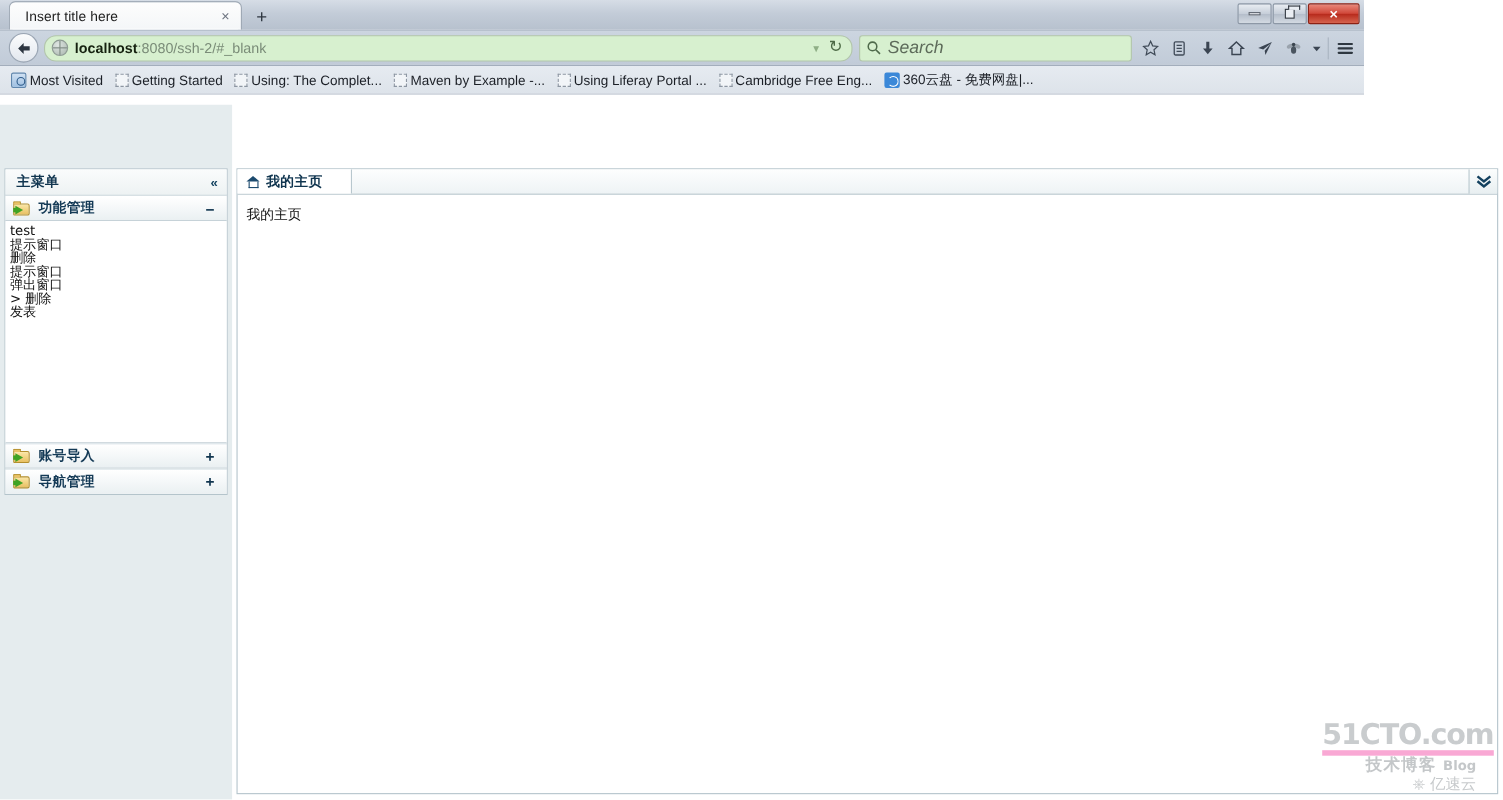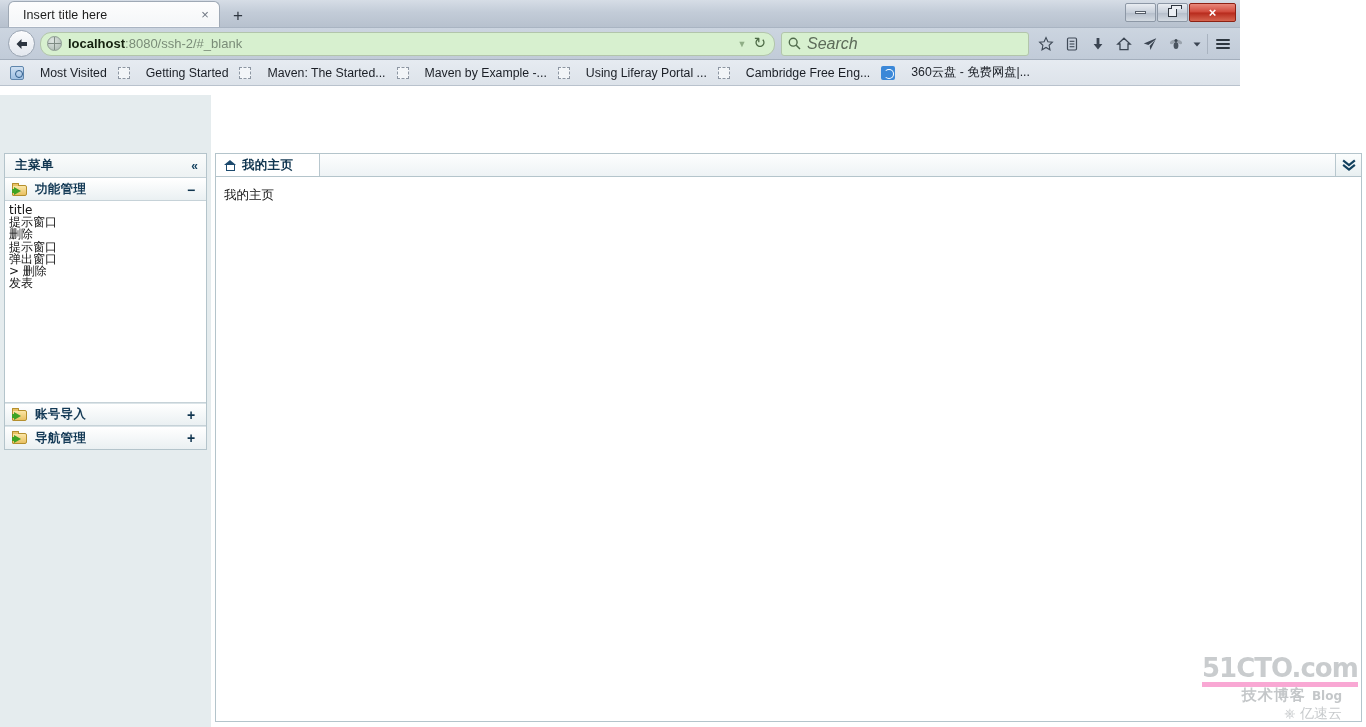--- a/index.html
+++ b/index.html
@@ -188,21 +188,21 @@
     overflow: hidden;
     white-space: nowrap;
   }
   .bm {
     display: flex; align-items: center;
     padding: 0 7px 0 4px;
     height: 22px;
     cursor: pointer;
     flex: none;
   }
-  .bm-label { margin-left: 16px; }
+  .bm-label { margin-left: 3px; }
   .bm-ico-dashed {
     width: 12px; height: 12px;
     border: 1px dashed #8d96a2;
     background: #f2f5f8;
     flex: none;
   }
   .bm-ico-blue {
     width: 14px; height: 14px;
     background: #3b88d8;
     border-radius: 2px;
@@ -544,21 +544,21 @@
     <div class="bm">
       <span class="bm-ico-mv"></span>
       <span class="bm-label">Most Visited</span>
     </div>
     <div class="bm">
       <span class="bm-ico-dashed"></span>
       <span class="bm-label">Getting Started</span>
     </div>
     <div class="bm">
       <span class="bm-ico-dashed"></span>
-      <span class="bm-label">Maven: The Started...</span>
+      <span class="bm-label">Using: The Complet...</span>
     </div>
     <div class="bm">
       <span class="bm-ico-dashed"></span>
       <span class="bm-label">Maven by Example -...</span>
     </div>
     <div class="bm">
       <span class="bm-ico-dashed"></span>
       <span class="bm-label">Using Liferay Portal ...</span>
     </div>
     <div class="bm">
@@ -584,21 +584,21 @@
         <span class="folder-ico">
           <span class="fbody"></span>
             <span class="ftab"></span>
           <span class="astem"></span>
             <span class="arrow"></span>
         </span>
         <span class="acc-label">功能管理</span>
         <span class="acc-toggle">−</span>
       </div>
       <div class="acc-body">
-        <div class="menu-line">title</div>
+        <div class="menu-line">test</div>
         <div class="menu-line">提示窗口</div>
         <div class="menu-line">删除</div>
         <div class="menu-line">提示窗口</div>
         <div class="menu-line">弹出窗口</div>
         <div class="menu-line">&gt; 删除</div>
         <div class="menu-line">发表</div>
       </div>
 
       <div class="acc-header lower">
         <span class="folder-ico">

